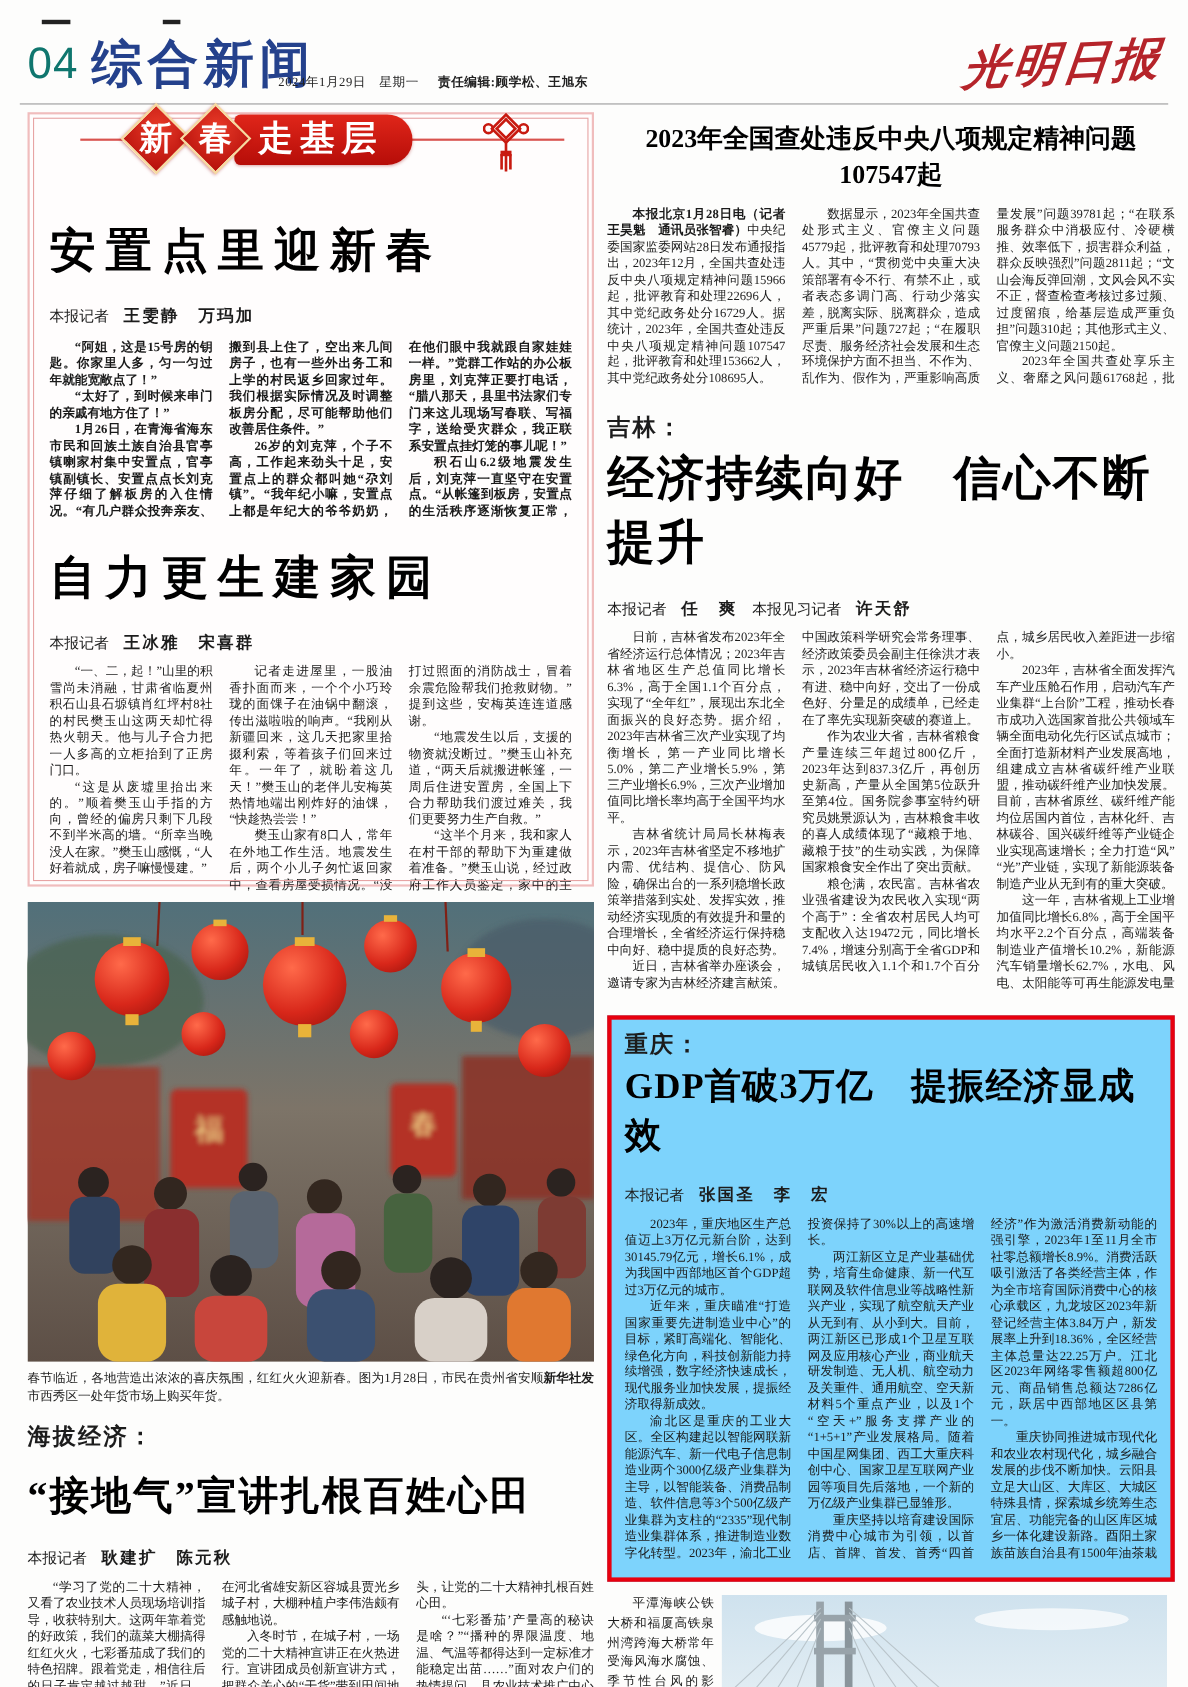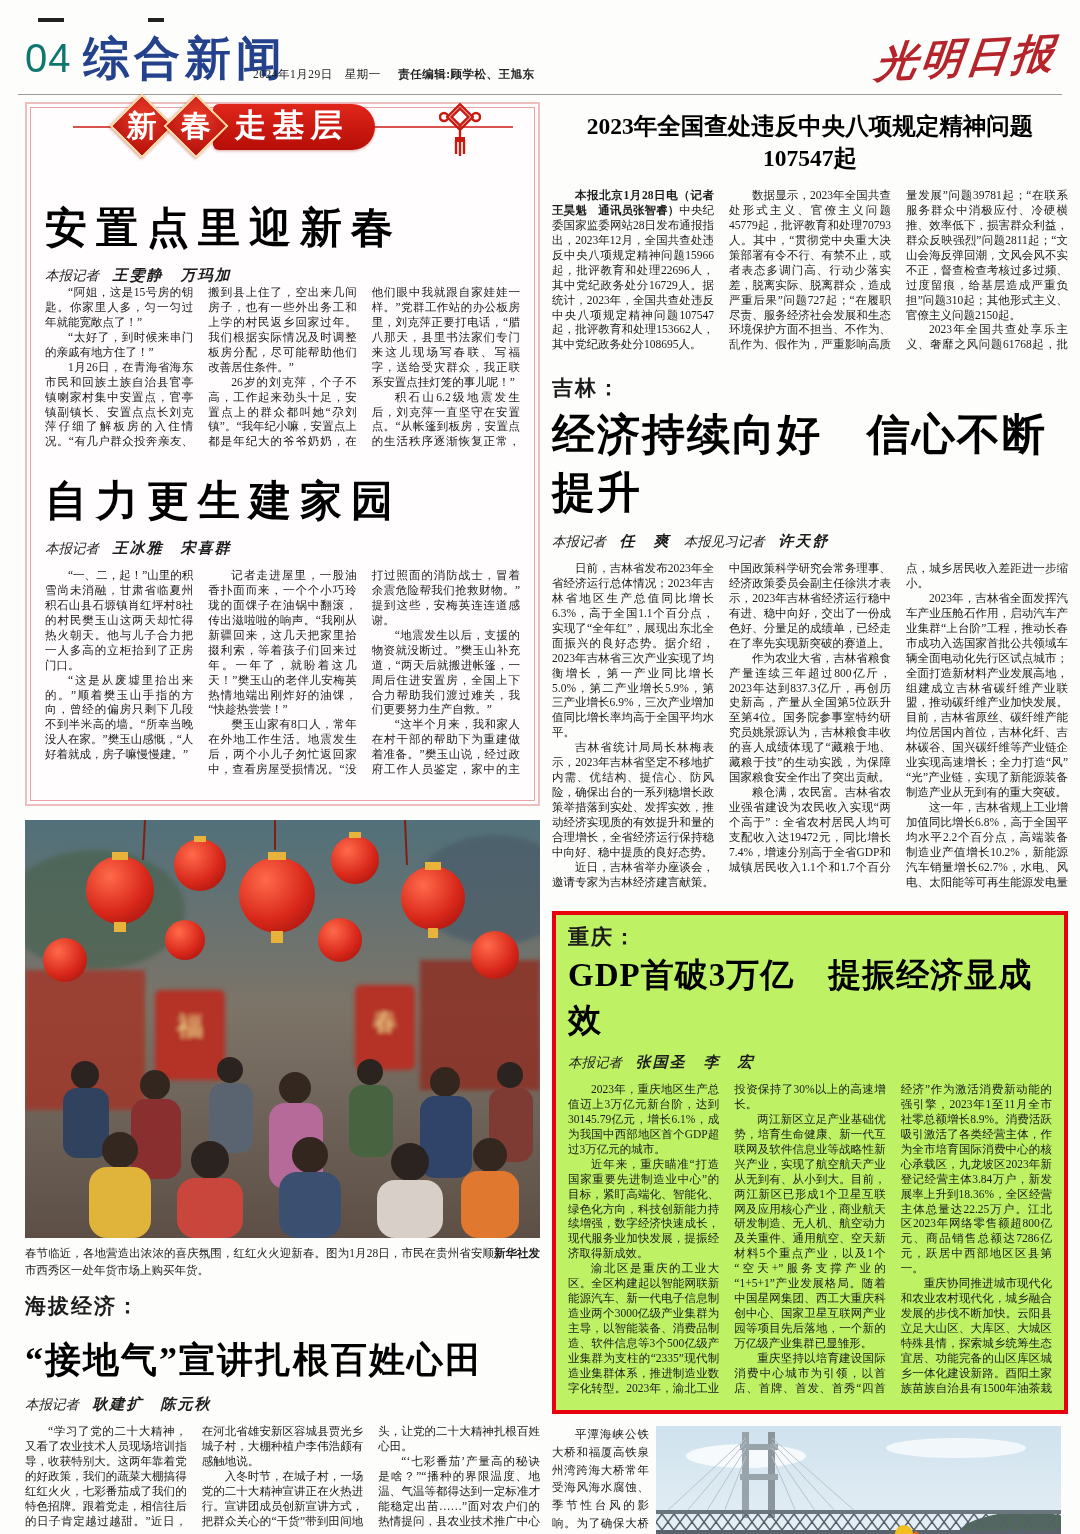--- a/index.html
+++ b/index.html
@@ -43,41 +43,41 @@
   .banner-bar { margin-left:-8px; padding:4px 26px 6px 22px; height:46px; margin-top:6px;
     background:linear-gradient(180deg,#e0261a,#b60d08); border-radius:6px 24px 24px 6px;
     color:#fff; font-weight:bold; font-size:32px; letter-spacing:6px; display:flex; align-items:center;
     box-shadow:0 1px 3px rgba(150,0,0,.35); }
   .knot { position:absolute; right:-28px; top:4px; }
 
   
   .h-main { text-align:center; font-weight:bold; color:#000; }
   .art1-title { margin-top:40px; font-size:42px; letter-spacing:9px; text-align:left; }
   .art2-title { margin-top:20px; font-size:42px; letter-spacing:9px; text-align:left; }
-  .byline { margin-top:10px; font-size:13.5px;font-style:italic; }
+  .byline { margin-top:22px; font-size:13.5px; }
   .byline .names { font-weight:bold; font-size:15px; letter-spacing:2px; margin-left:10px; }
   .kicker { font-size:21px; font-weight:bold; letter-spacing:2px; }
 
   
   .cols3 { column-count:3; column-gap:15px; text-align:justify; overflow:hidden;
     font-size:11.5px; line-height:1.3; color:#1a1a1a; }
   .cols3 p { text-indent:2em; }
   .lead { font-weight:bold; }
 
   
   .bax-title { font-size:23.5px; margin-top:8px; letter-spacing:0; }
   .bax-body { margin-top:14px; height:170px; }
   .jilin { margin-top:16px; }
   .jilin-title { font-size:43px; margin-top:4px; letter-spacing:2px; text-align:left; }
   .jilin-body { margin-top:10px; height:336px; }
-  .red-box { margin-top:14px; border:4px solid #e8000e; padding:8px 12px 10px 12px; background:#bef264; }
+  .red-box { margin-top:14px; border:4px solid #e8000e; padding:8px 12px 10px 12px; background:#7dd3fc; }
   .cq-title { font-size:33px; margin-top:2px; letter-spacing:1px; text-align:left; }
   .cq-body { margin-top:10px; height:318px; }
 
-  .a1-body { height:168px; }
+  .a1-body { margin-top:12px; height:168px;font-weight:bold; }
   .a2-body { margin-top:10px; height:214px; }
 
   
   .photo { display:block; }
   .market-photo { margin-top:14px; width:515px; height:418px; }
   .caption { margin-top:7px; font-size:11.5px; line-height:1.45; text-align:justify; }
   .caption .cap-text { text-indent:2em; display:inline; }
   .caption .credit { float:right; font-weight:bold; }
 
   .rongcheng { margin-top:14px; }

